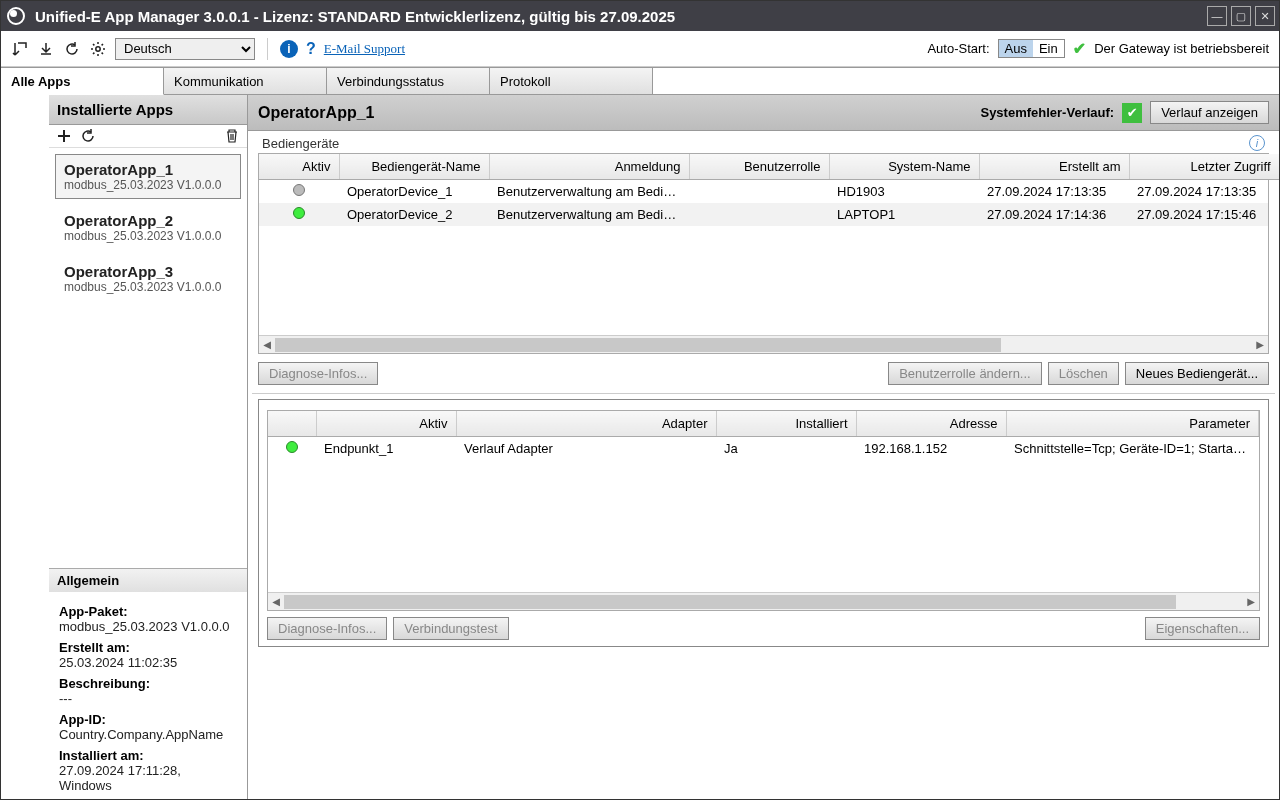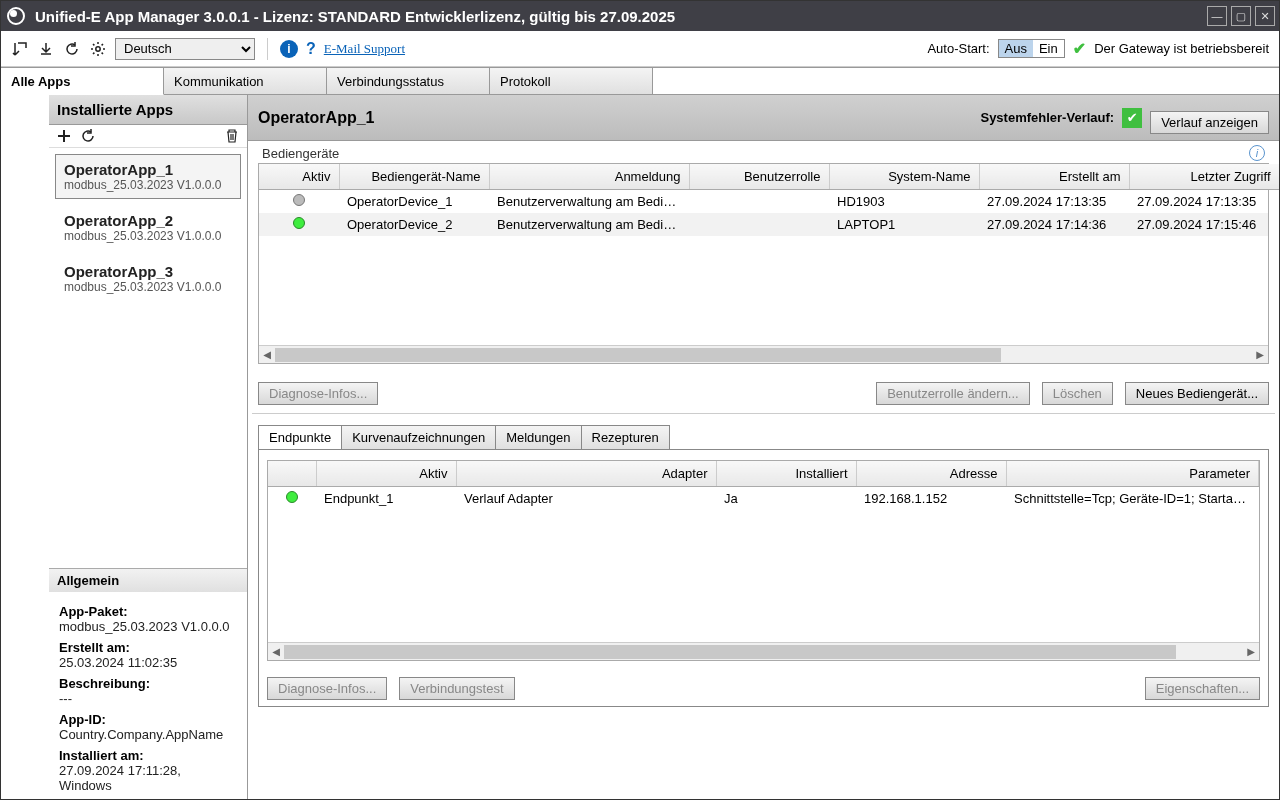--- a/index.html
+++ b/index.html
@@ -39,34 +39,34 @@
   .general{border-top:1px solid #aaa;padding:0;}
   .general .ghdr{background:linear-gradient(#f2f2f2,#e0e0e0);padding:4px 8px;font-weight:bold;}
   .general .body{padding:6px 10px;}
   .general .lbl{font-weight:bold;margin-top:6px;}
   .general .val{color:#222;}
   .main{flex:1;border-left:1px solid #999;overflow:hidden;display:flex;flex-direction:column;padding:0;}
   .apphdr{background:linear-gradient(#d0d0d0,#bcbcbc);padding:6px 10px;display:flex;align-items:center;border-bottom:1px solid #999;}
   .apphdr .name{font-weight:bold;font-size:16px;}
   .apphdr .right{margin-left:auto;display:flex;align-items:center;gap:8px;}
   .chk{width:20px;height:20px;background:#3fbf3f;display:flex;align-items:center;justify-content:center;color:#fff;}
-  .btn{background:linear-gradient(#f4f4f4,#d8d8d8);border:1px solid #888;padding:3px 10px;cursor:pointer;font-size:13px;margin-top:10px;}
+  .btn{background:linear-gradient(#f4f4f4,#d8d8d8);border:1px solid #888;padding:3px 10px;cursor:pointer;font-size:13px;}
   .btn:disabled,.btn.disabled{color:#888;cursor:default;}
   .section-lbl{padding:4px 14px 0;font-size:13px;color:#333;display:flex;align-items:center;}
   .section-lbl .iinfo{margin-left:auto;width:16px;height:16px;border:1px solid #5a94ce;border-radius:50%;color:#5a94ce;display:flex;align-items:center;justify-content:center;font-style:italic;font-size:11px;}
   .tablewrap{margin:2px 10px 4px;border:1px solid #aaa;}
   .grid{width:100%;border-collapse:collapse;}
   .grid th{background:linear-gradient(#f8f8f8,#e8e8e8);text-align:right;font-weight:normal;padding:5px 8px;border-right:1px solid #ccc;border-bottom:1px solid #aaa;}
   .grid td{padding:4px 8px;white-space:nowrap;overflow:hidden;text-overflow:ellipsis;}
   .grid tbody tr:nth-child(even){background:#f2f2f2;}
   .tablebody-fixed{height:155px;overflow:hidden;position:relative;}
   .hscroll{height:18px;background:#f0f0f0;border-top:1px solid #ccc;position:relative;display:flex;align-items:center;}
   .hscroll .arrow{width:16px;height:100%;display:flex;align-items:center;justify-content:center;color:#666;cursor:pointer;font-size:10px;}
   .hscroll .thumb{position:absolute;height:14px;top:2px;background:#c8c8c8;}
-  .btnrow{display:flex;padding:4px 10px 8px;gap:12px;}
+  .btnrow{display:flex;padding:4px 10px 8px;gap:6px;}
   .btnrow .spacer{flex:1;}
   .subtabs{display:flex;margin:6px 10px 0;}
   .subtabs .stab{border:1px solid #888;border-bottom:none;padding:4px 10px;background:linear-gradient(#f4f4f4,#e0e0e0);cursor:pointer;margin-right:-1px;}
   .subtabs .stab.active{background:#fff;position:relative;z-index:2;}
   .subpanel{margin:0 10px 4px;border:1px solid #888;background:#fff;}
   .dot{width:12px;height:12px;border-radius:50%;display:inline-block;}
   .dot.grey{background:#bbb;border:1px solid #777;}
   .dot.green{background:#3fed3f;border:1px solid #2a8a2a;}
   svg{display:block;}
 </style>
@@ -266,26 +266,20 @@
     <div class="btnrow">
       <button class="btn disabled">Diagnose-Infos...</button>
       <span class="spacer"></span>
       <button class="btn disabled">Benutzerrolle ändern...</button>
       <button class="btn disabled">Löschen</button>
       <button class="btn">Neues Bediengerät...</button>
     </div>
 
     <div style="height:6px;border-top:1px solid #ccc;margin:0 4px;"></div>
 
-    <div class="subtabs">
-      <div class="stab active">Endpunkte</div>
-      <div class="stab">Kurvenaufzeichnungen</div>
-      <div class="stab">Meldungen</div>
-      <div class="stab">Rezepturen</div>
-    </div>
     <div class="subpanel">
       <div style="padding:10px 8px 0;">
       <div style="border:1px solid #aaa;">
       <table class="grid" style="table-layout:fixed;">
         <colgroup>
                 <col style="width:48px">
                 <col style="width:140px">
                 <col style="width:260px">
                 <col style="width:140px">
                 <col style="width:150px">

